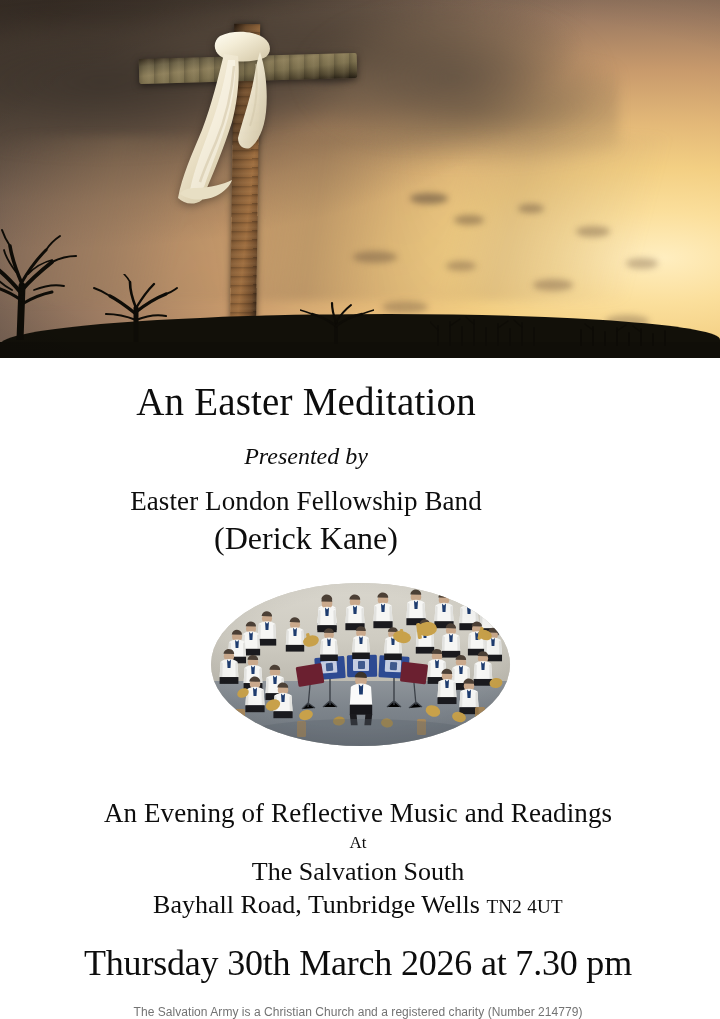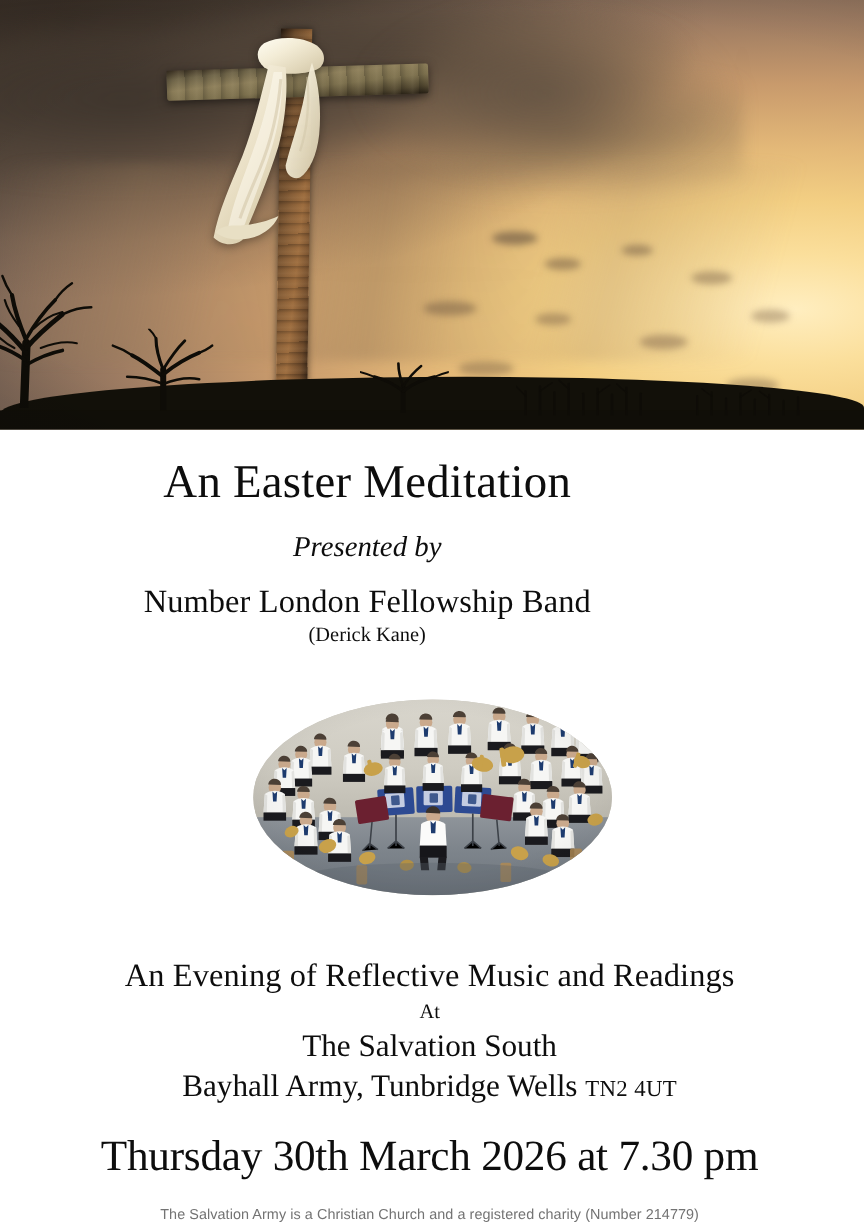--- a/index.html
+++ b/index.html
@@ -207,21 +207,21 @@
     margin-top: 20px;
     line-height: 1.1;
   }
   .band-name {
     font-size: 27px;
     margin-top: 17px;
     line-height: 1.18;
     letter-spacing: 0.1px;
   }
   .band-leader {
-    font-size: 17px;
+    font-size: 32px;
     line-height: 1.2;
     margin-top: 1px;
   }
 
   
   .band-photo-wrap {
     position: absolute;
     left: 211px;
     top: 583px;
     width: 299px;
@@ -462,21 +462,21 @@
         </g>
       </svg>
     </div>
 
     <div class="hero-vignette"></div>
   </div>
 
   <div class="body-area">
     <div class="title">An Easter Meditation</div>
     <div class="presented-by">Presented by</div>
-    <div class="band-name">Number London Fellowship Band</div>
+    <div class="band-name">Easter London Fellowship Band</div>
     <div class="band-leader">(Derick Kane)</div>
   </div>
 
   <div class="band-photo-wrap">
     <div class="band-photo">
       <div class="hall-wall"></div>
       <div class="hall-floor"></div>
 
       <div class="band-figs">
         <svg width="299" height="163" viewBox="0 0 299 163">
@@ -671,20 +671,20 @@
       </div>
       <div class="band-soft"></div>
     </div>
   </div>
 
   <div class="blk-lower">
     <div class="evening-line">An Evening of Reflective Music and Readings</div>
     <div class="at-line">At</div>
     <div class="venue-name">The Salvation South</div>
     <div class="venue-address">
-      <span>Bayhall Army, Tunbridge Wells</span>
+      <span>Bayhall Road, Tunbridge Wells</span>
       <span class="postcode">TN2 4UT</span>
     </div>
     <div class="date-line">Thursday 30th March 2026 at 7.30 pm</div>
     <div class="charity-note" style="color: #737373;">The Salvation Army is a Christian Church and a registered charity (Number 214779)</div>
   </div>
 
 </div>
 
 </body></html>

